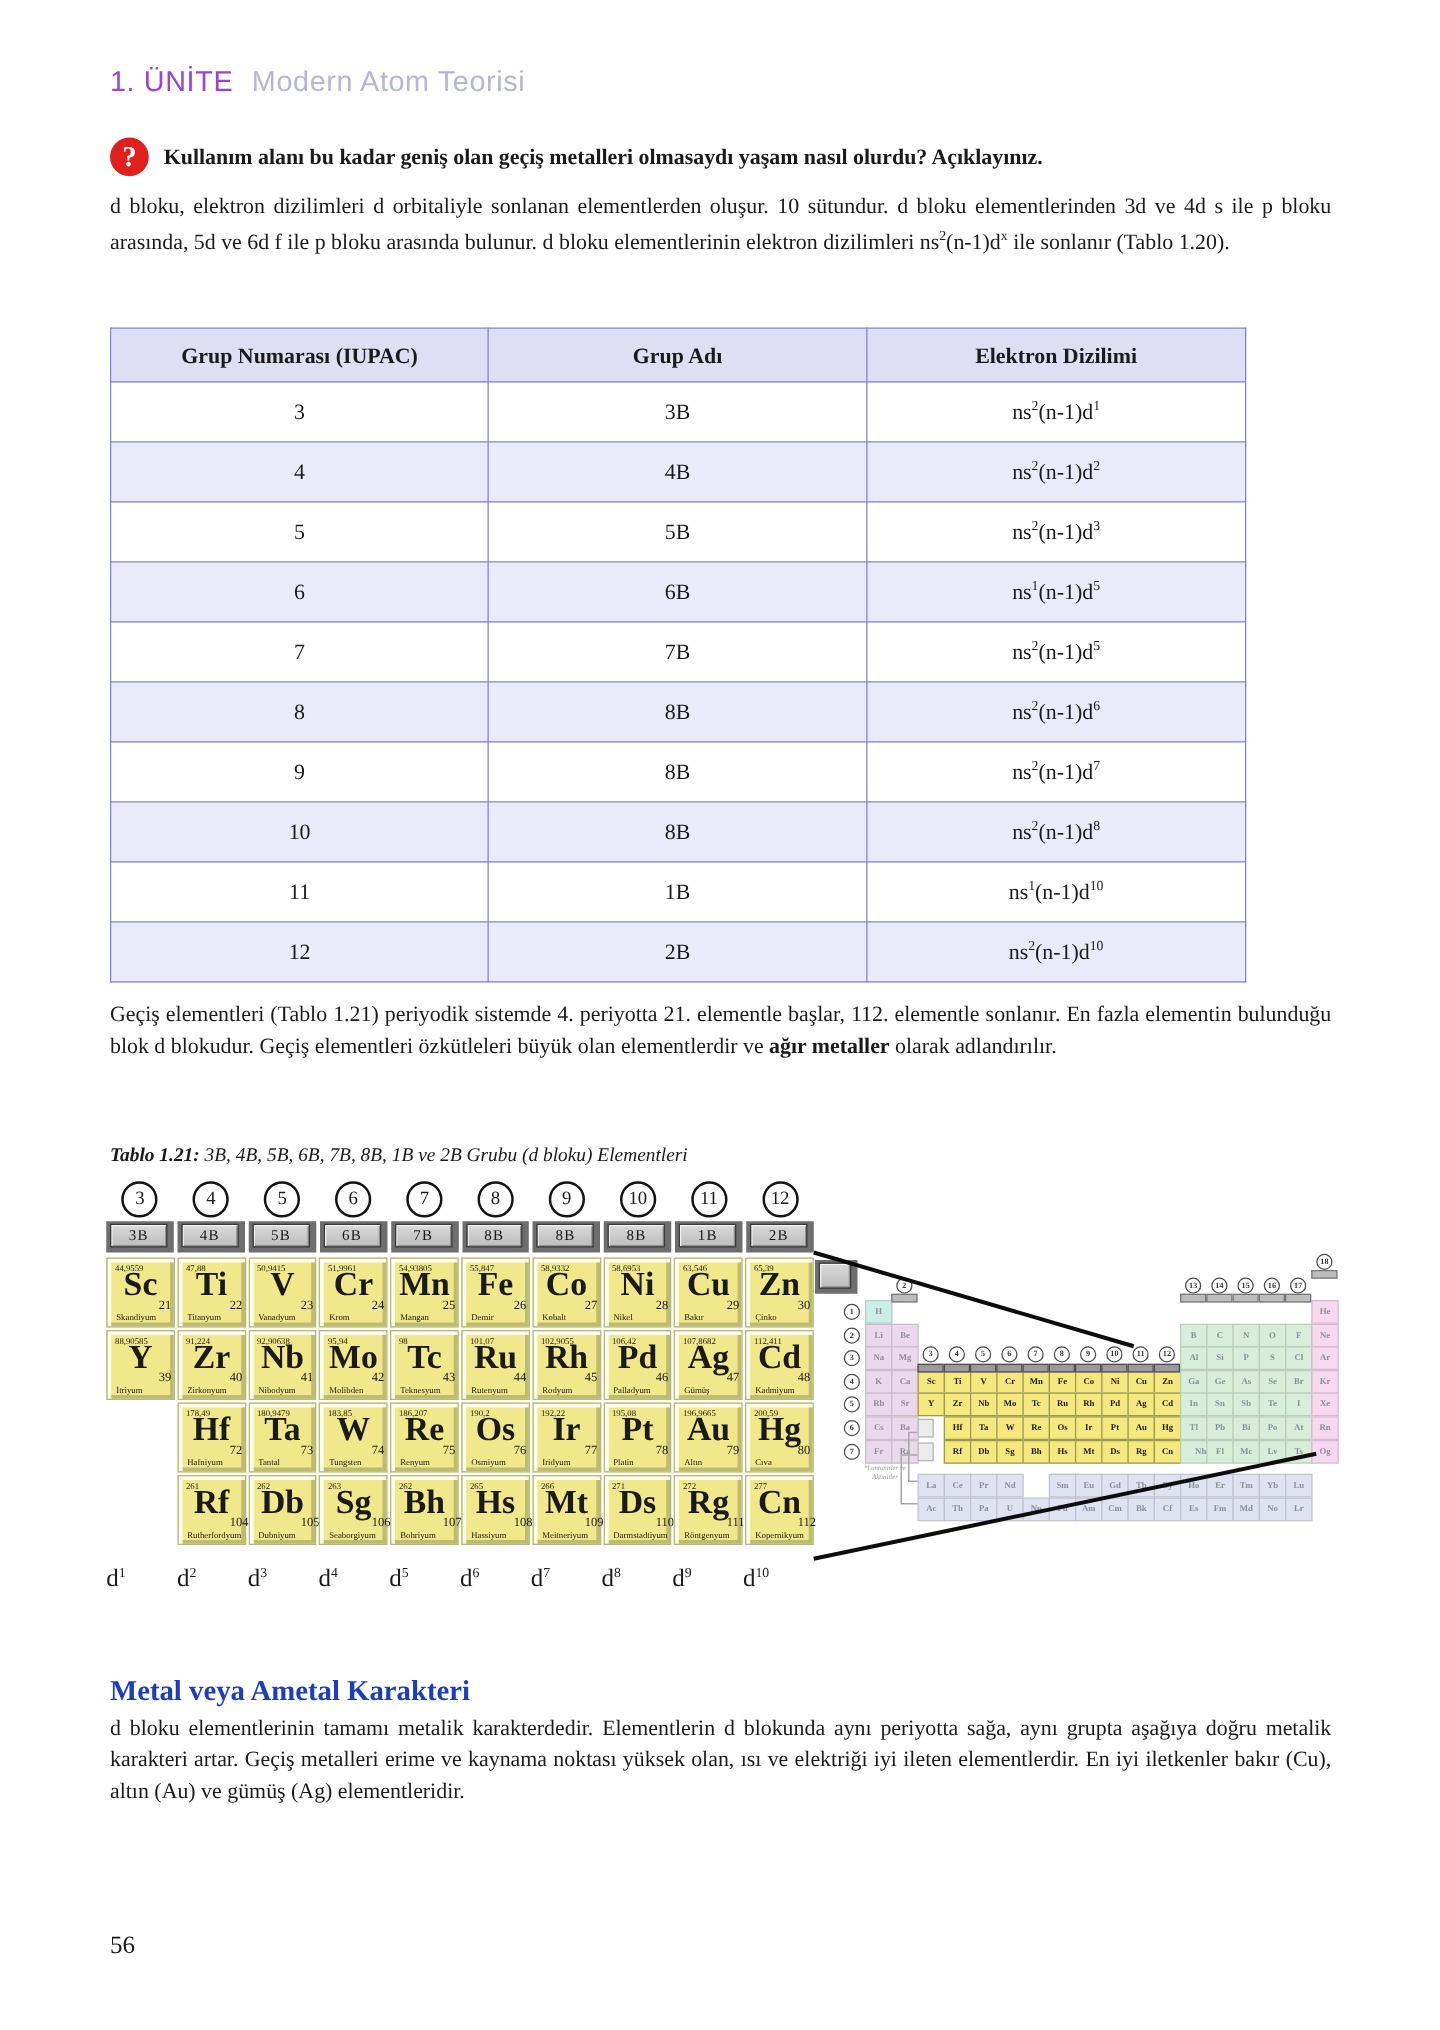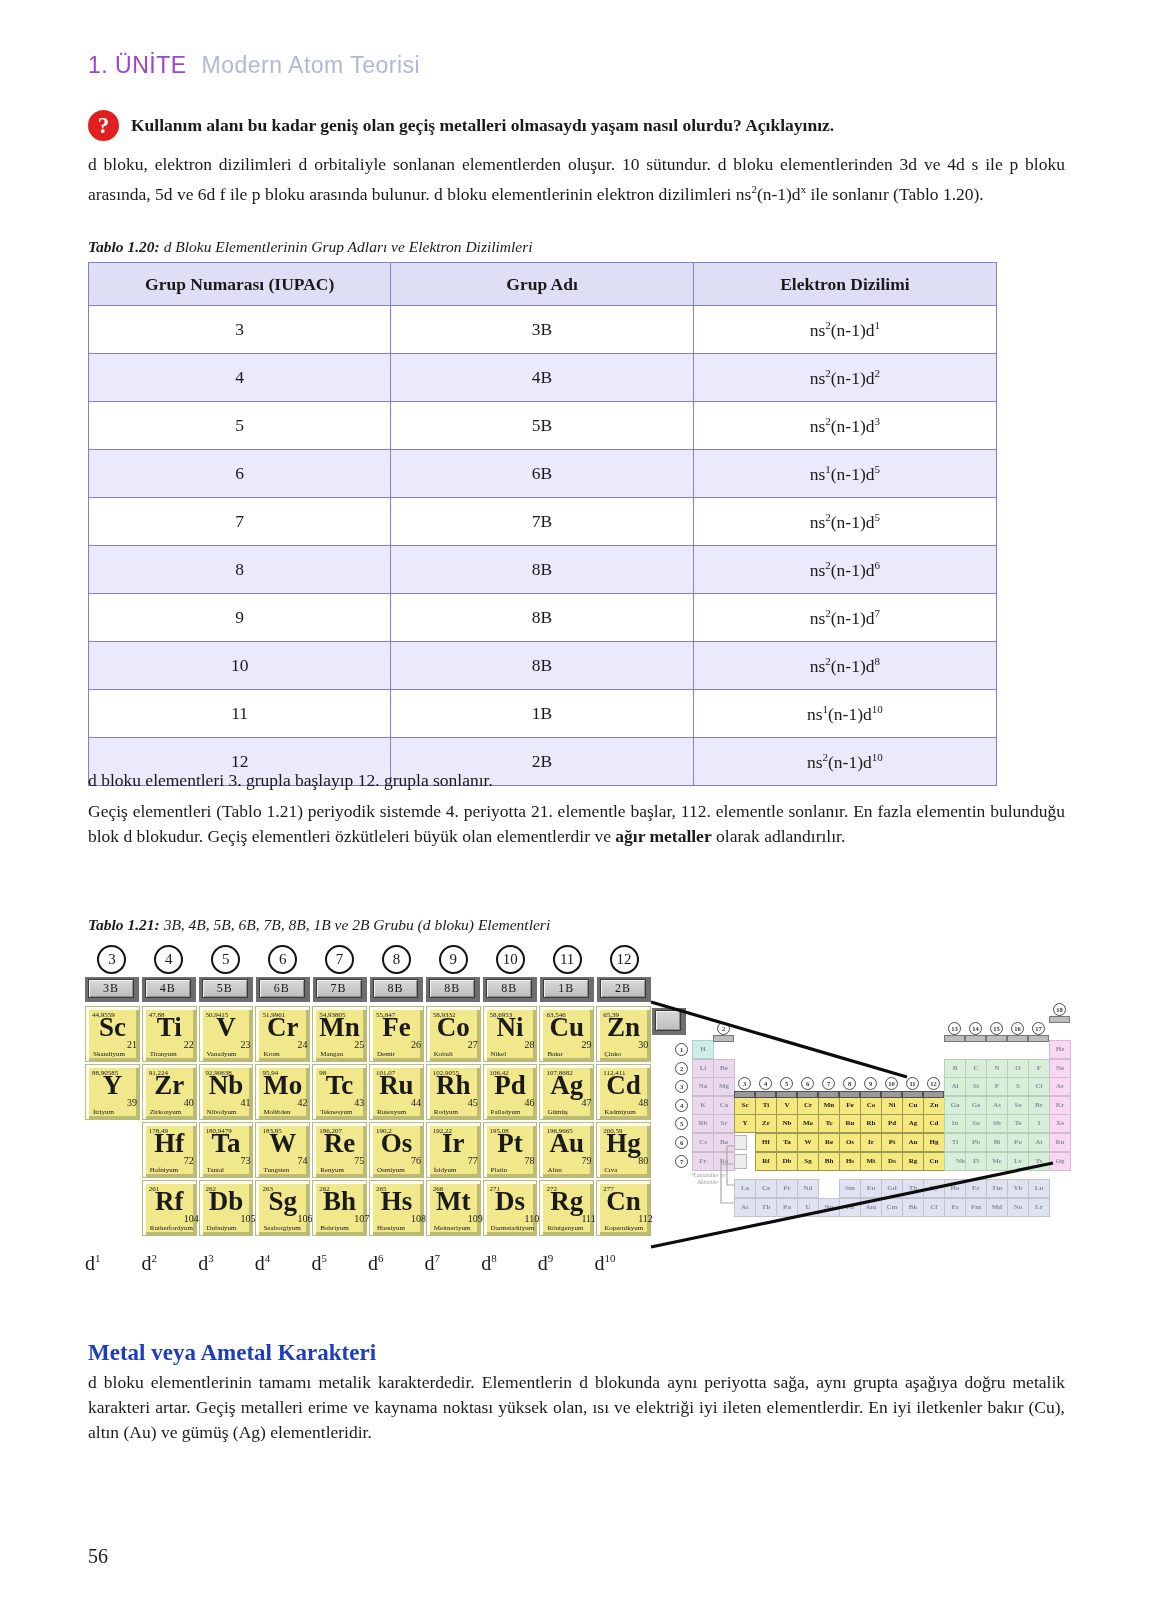--- a/index.html
+++ b/index.html
@@ -81,23 +81,20 @@
     <span class="unit-title">Modern Atom Teorisi</span>
   </div>
 
   <div class="question">
     <div class="qicon">?</div>
     <div class="qtext">Kullanım alanı bu kadar geniş olan geçiş metalleri olmasaydı yaşam nasıl olurdu? Açıklayınız.</div>
   </div>
 
   <div class="para" style="top:152px">d bloku, elektron dizilimleri d orbitaliyle sonlanan elementlerden oluşur. 10 sütundur. d bloku elementlerinden 3d ve 4d s ile p bloku arasında, 5d ve 6d f ile p bloku arasında bulunur. d bloku elementlerinin elektron dizilimleri ns<sup>2</sup>(n-1)d<sup>x</sup> ile sonlanır (Tablo 1.20).</div>
 
-  <div class="caption" style="top:238px">
-    <span class="cap-label">Tablo 1.20:</span><span> d Bloku Elementlerinin Grup Adları ve Elektron Dizilimleri</span>
-  </div>
 
   <table class="t120">
     <thead>
       <tr>
         <th style="width:33.3%">Grup Numarası (IUPAC)</th>
         <th style="width:33.3%">Grup Adı</th>
         <th style="width:33.4%">Elektron Dizilimi</th>
       </tr>
     </thead>
     <tbody>
@@ -147,21 +144,20 @@
           <td>ns<sup>1</sup>(n-1)d<sup>10</sup></td>
         </tr>
         <tr class="alt">
           <td>12</td>
           <td>2B</td>
           <td>ns<sup>2</sup>(n-1)d<sup>10</sup></td>
         </tr>
       </tbody>
   </table>
 
-  <div class="para" style="top:768px">d bloku elementleri 3. grupla başlayıp 12. grupla sonlanır.</div>
   <div class="para" style="top:799px">Geçiş elementleri (Tablo 1.21) periyodik sistemde 4. periyotta 21. elementle başlar, 112. elementle sonlanır. En fazla elementin bulunduğu blok d blokudur. Geçiş elementleri özkütleleri büyük olan elementlerdir ve <b>ağır metaller</b> olarak adlandırılır.</div>
 
   <div class="caption" style="top:916px">
     <span class="cap-label">Tablo 1.21:</span><span> 3B, 4B, 5B, 6B, 7B, 8B, 1B ve 2B Grubu (d bloku) Elementleri</span>
   </div>
 
   <div class="bigtable">
     <div class="btrow">
         <div class="cwrap">
           <span class="circle">3</span>

